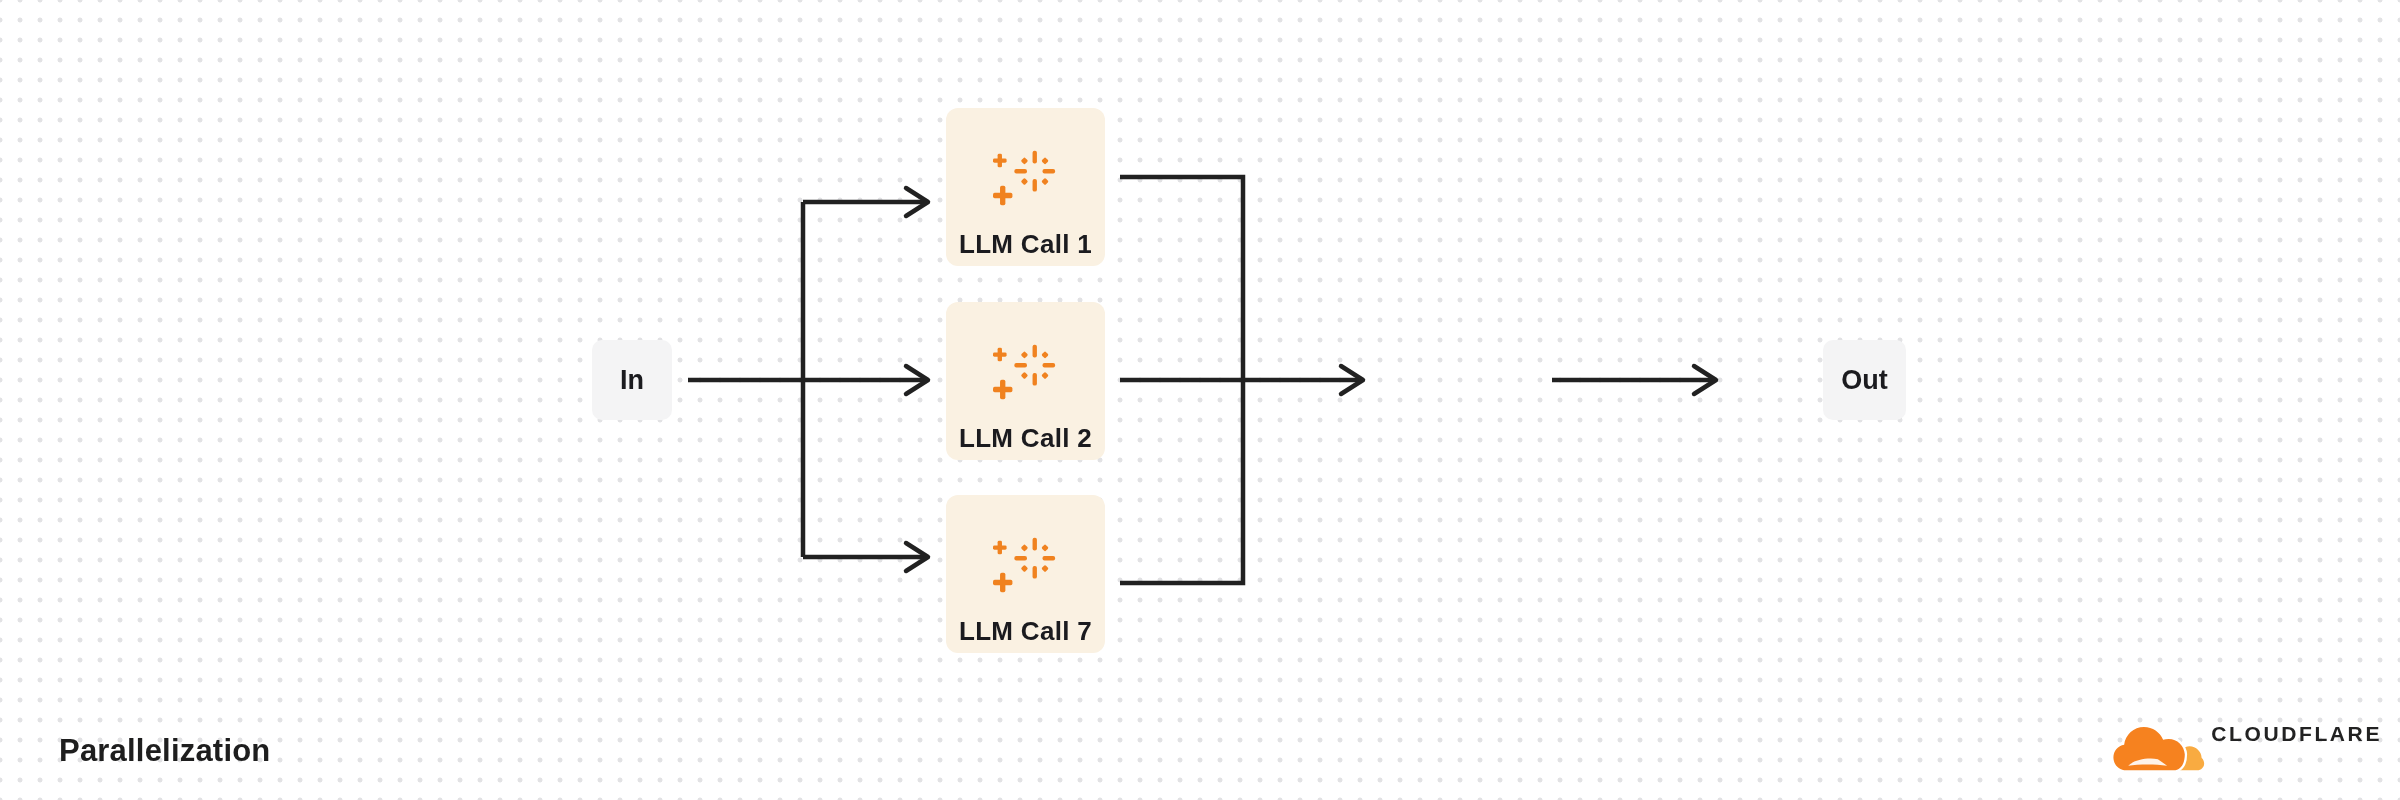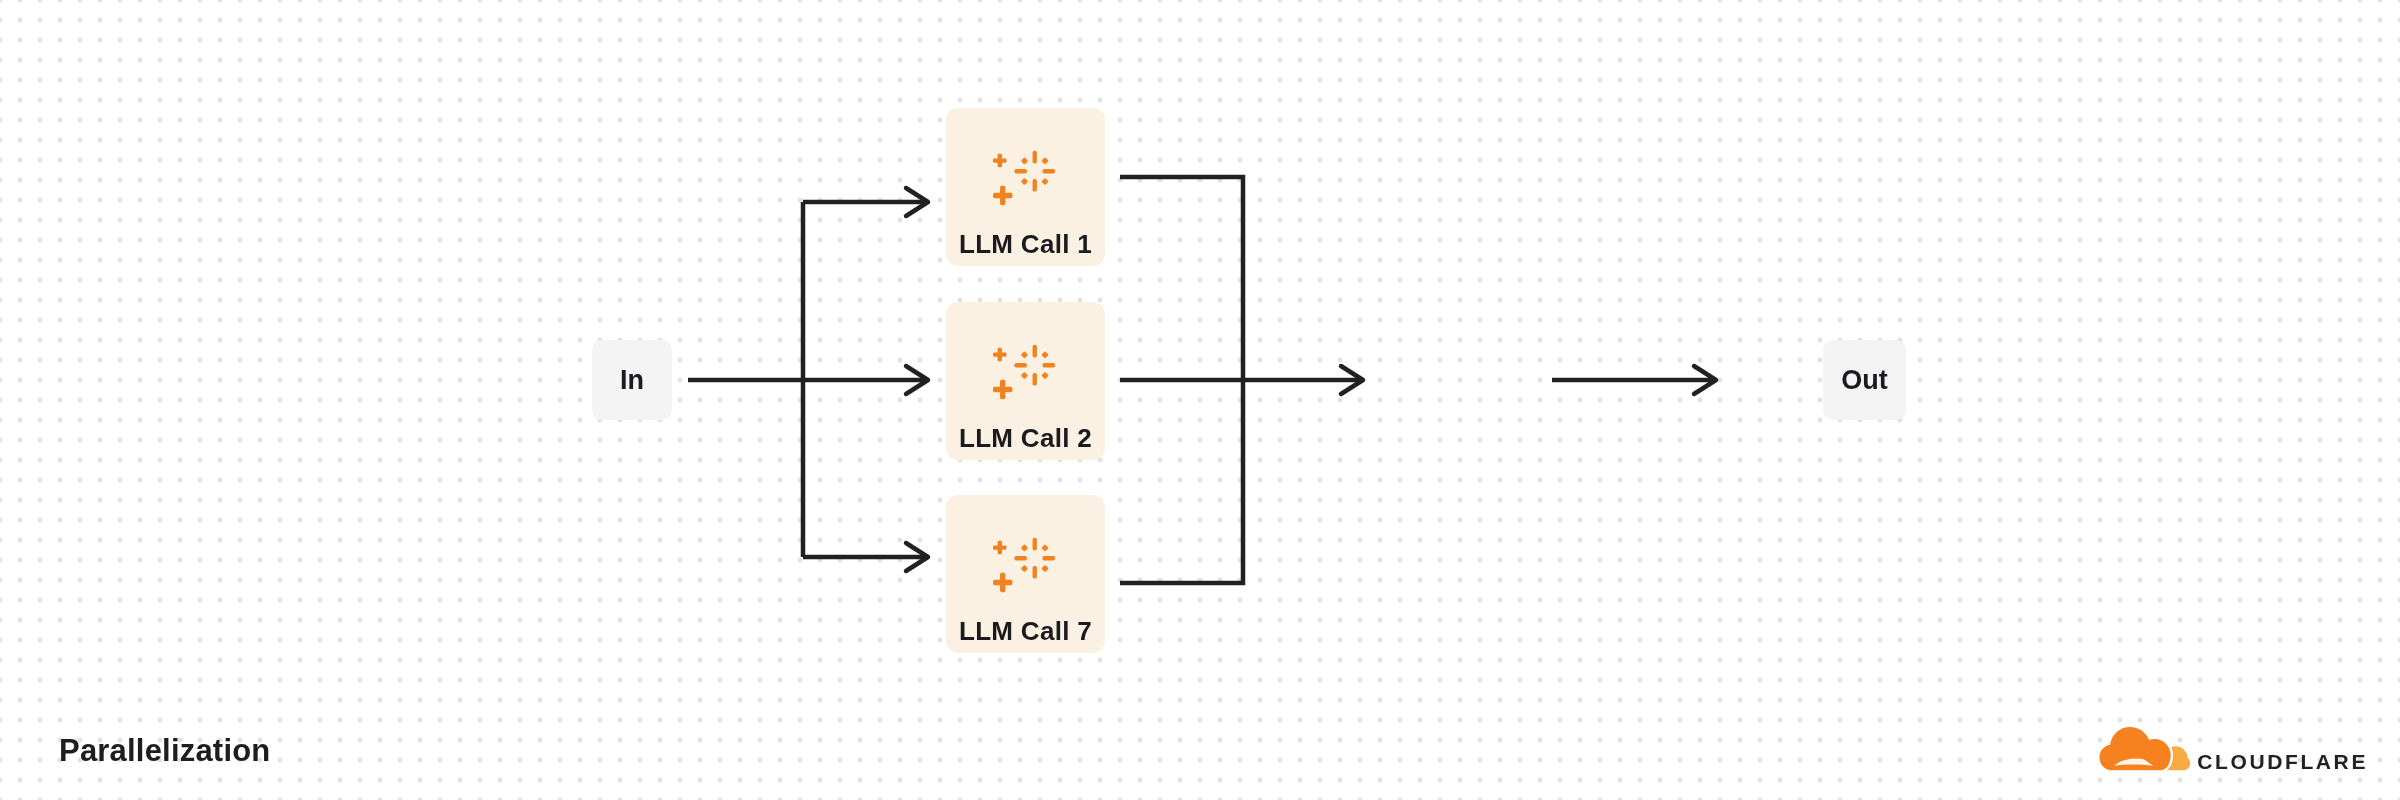--- a/index.html
+++ b/index.html
@@ -64,24 +64,24 @@
     left: 27px;
     top: 733px;
     font-size: 31px;
     font-weight: 700;
     color: #1e1e1e;
     letter-spacing: 0.2px;
     margin-left: 32px;
   }
   .brand {
     position: absolute;
-    right: 32px;
+    right: 18px;
     top: 722px;
     display: flex;
-    align-items: flex-end;
+    align-items: flex-start;
     gap: 5px;
   }
   .brand-word {
     font-size: 21px;
     font-weight: 800;
     color: #222222;
     letter-spacing: 2.6px;
     padding-bottom: 2px;
   }
 </style>

